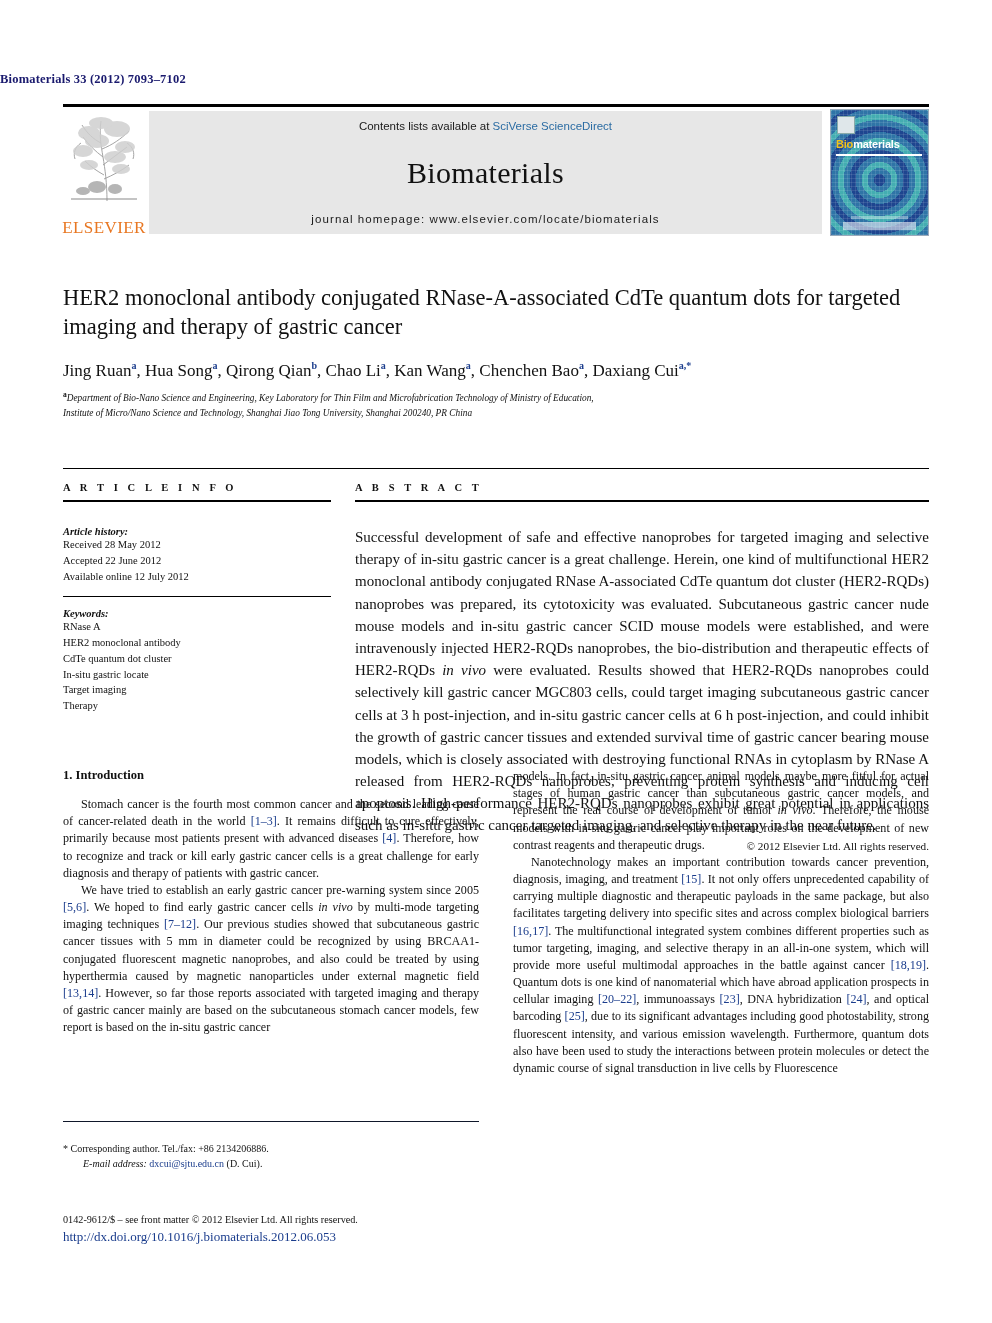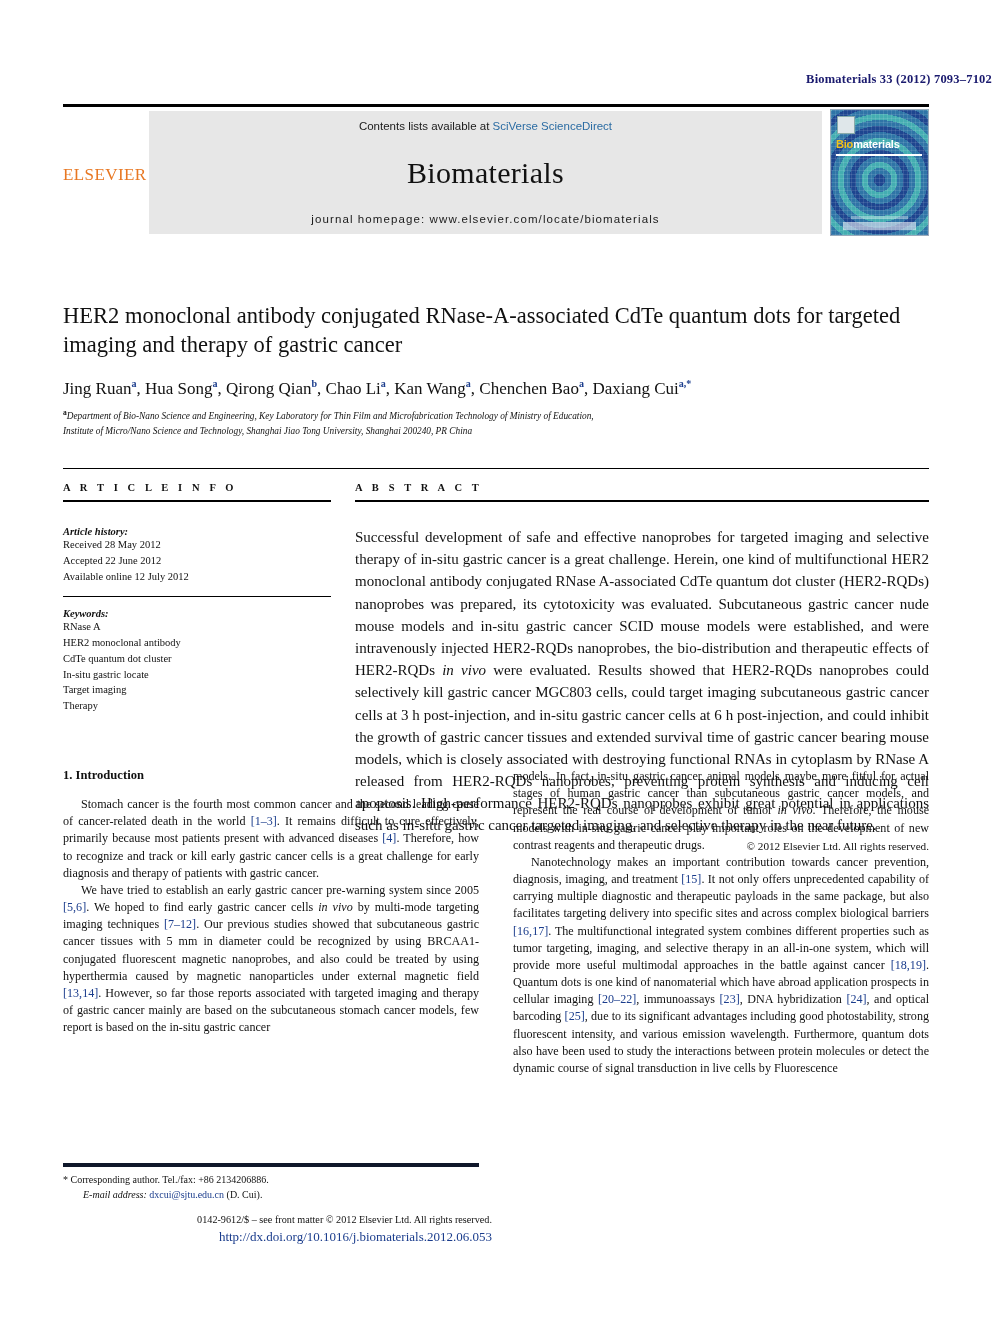--- a/index.html
+++ b/index.html
@@ -19,21 +19,21 @@
     background: #ffffff;
     overflow: hidden;
   }
 
   
   .running-head {
     position: absolute;
     top: 72px;
     left: 0;
     width: 992px;
-    text-align: right;
+    text-align: left;
     font-family: "Liberation Serif", serif;
     font-weight: bold;
     font-size: 12.5px;
     color: #1a1a6e;
     letter-spacing: 0.2px;
   }
 
   
   .masthead {
     position: absolute;
@@ -48,20 +48,21 @@
     width: 100%;
     height: 100%;
     display: flex;
     align-items: stretch;
   }
   .elsevier-logo {
     width: 82px;
     flex: 0 0 82px;
     padding-top: 6px;
     display: flex;
+    flex-direction: column;
     justify-content: space-between;
     align-items: center;
   }
   .elsevier-tree {
     width: 74px;
     height: 92px;
   }
   .elsevier-word {
     font-family: "Liberation Serif", serif;
     font-size: 17px;
@@ -168,21 +169,21 @@
     bottom: 16px;
     left: 20px;
     right: 20px;
     height: 3px;
     background: rgba(255,255,255,0.35);
   }
 
   
   .title-block {
     position: absolute;
-    top: 302px;
+    top: 284px;
     left: 63px;
     width: 866px;
   }
   .paper-title {
     font-family: "Liberation Serif", serif;
     font-size: 22.5px;
     line-height: 1.28;
     color: #111;
     margin: 0;
     font-weight: normal;
@@ -306,42 +307,41 @@
     color: #111;
     hyphens: auto;
   }
   .body-p + .body-p { margin-top: 0; }
   .body-p i { font-style: italic; }
   .ref { color: #1a3c8c; }
 
   
   .footnote {
     position: absolute;
-    top: 1163px;
+    top: 1121px;
     left: 63px;
     width: 416px;
-    border-top: 4px solid #0f172a;
-    padding-top: 6px;
+    border-top: 1px solid #0f172a;
+    padding-top: 20px;
   }
   .footnote-line {
     font-family: "Liberation Serif", serif;
     font-size: 10px;
     line-height: 1.45;
     color: #111;
     padding-left: 12px;
     text-indent: -12px;
   }
   .footnote-line .em-italic { font-style: italic; }
   .footnote-line .email { color: #1a3c8c; }
   .footer {
     position: absolute;
     top: 1212px;
-    left: 76px;
+    left: 63px;
     width: 416px;
-    text-align: right;
   }
   .footer-line1 {
     font-family: "Liberation Serif", serif;
     font-size: 10.2px;
     color: #111;
     line-height: 1.5;
   }
   .footer-doi {
     font-family: "Liberation Serif", serif;
     font-size: 13px;

